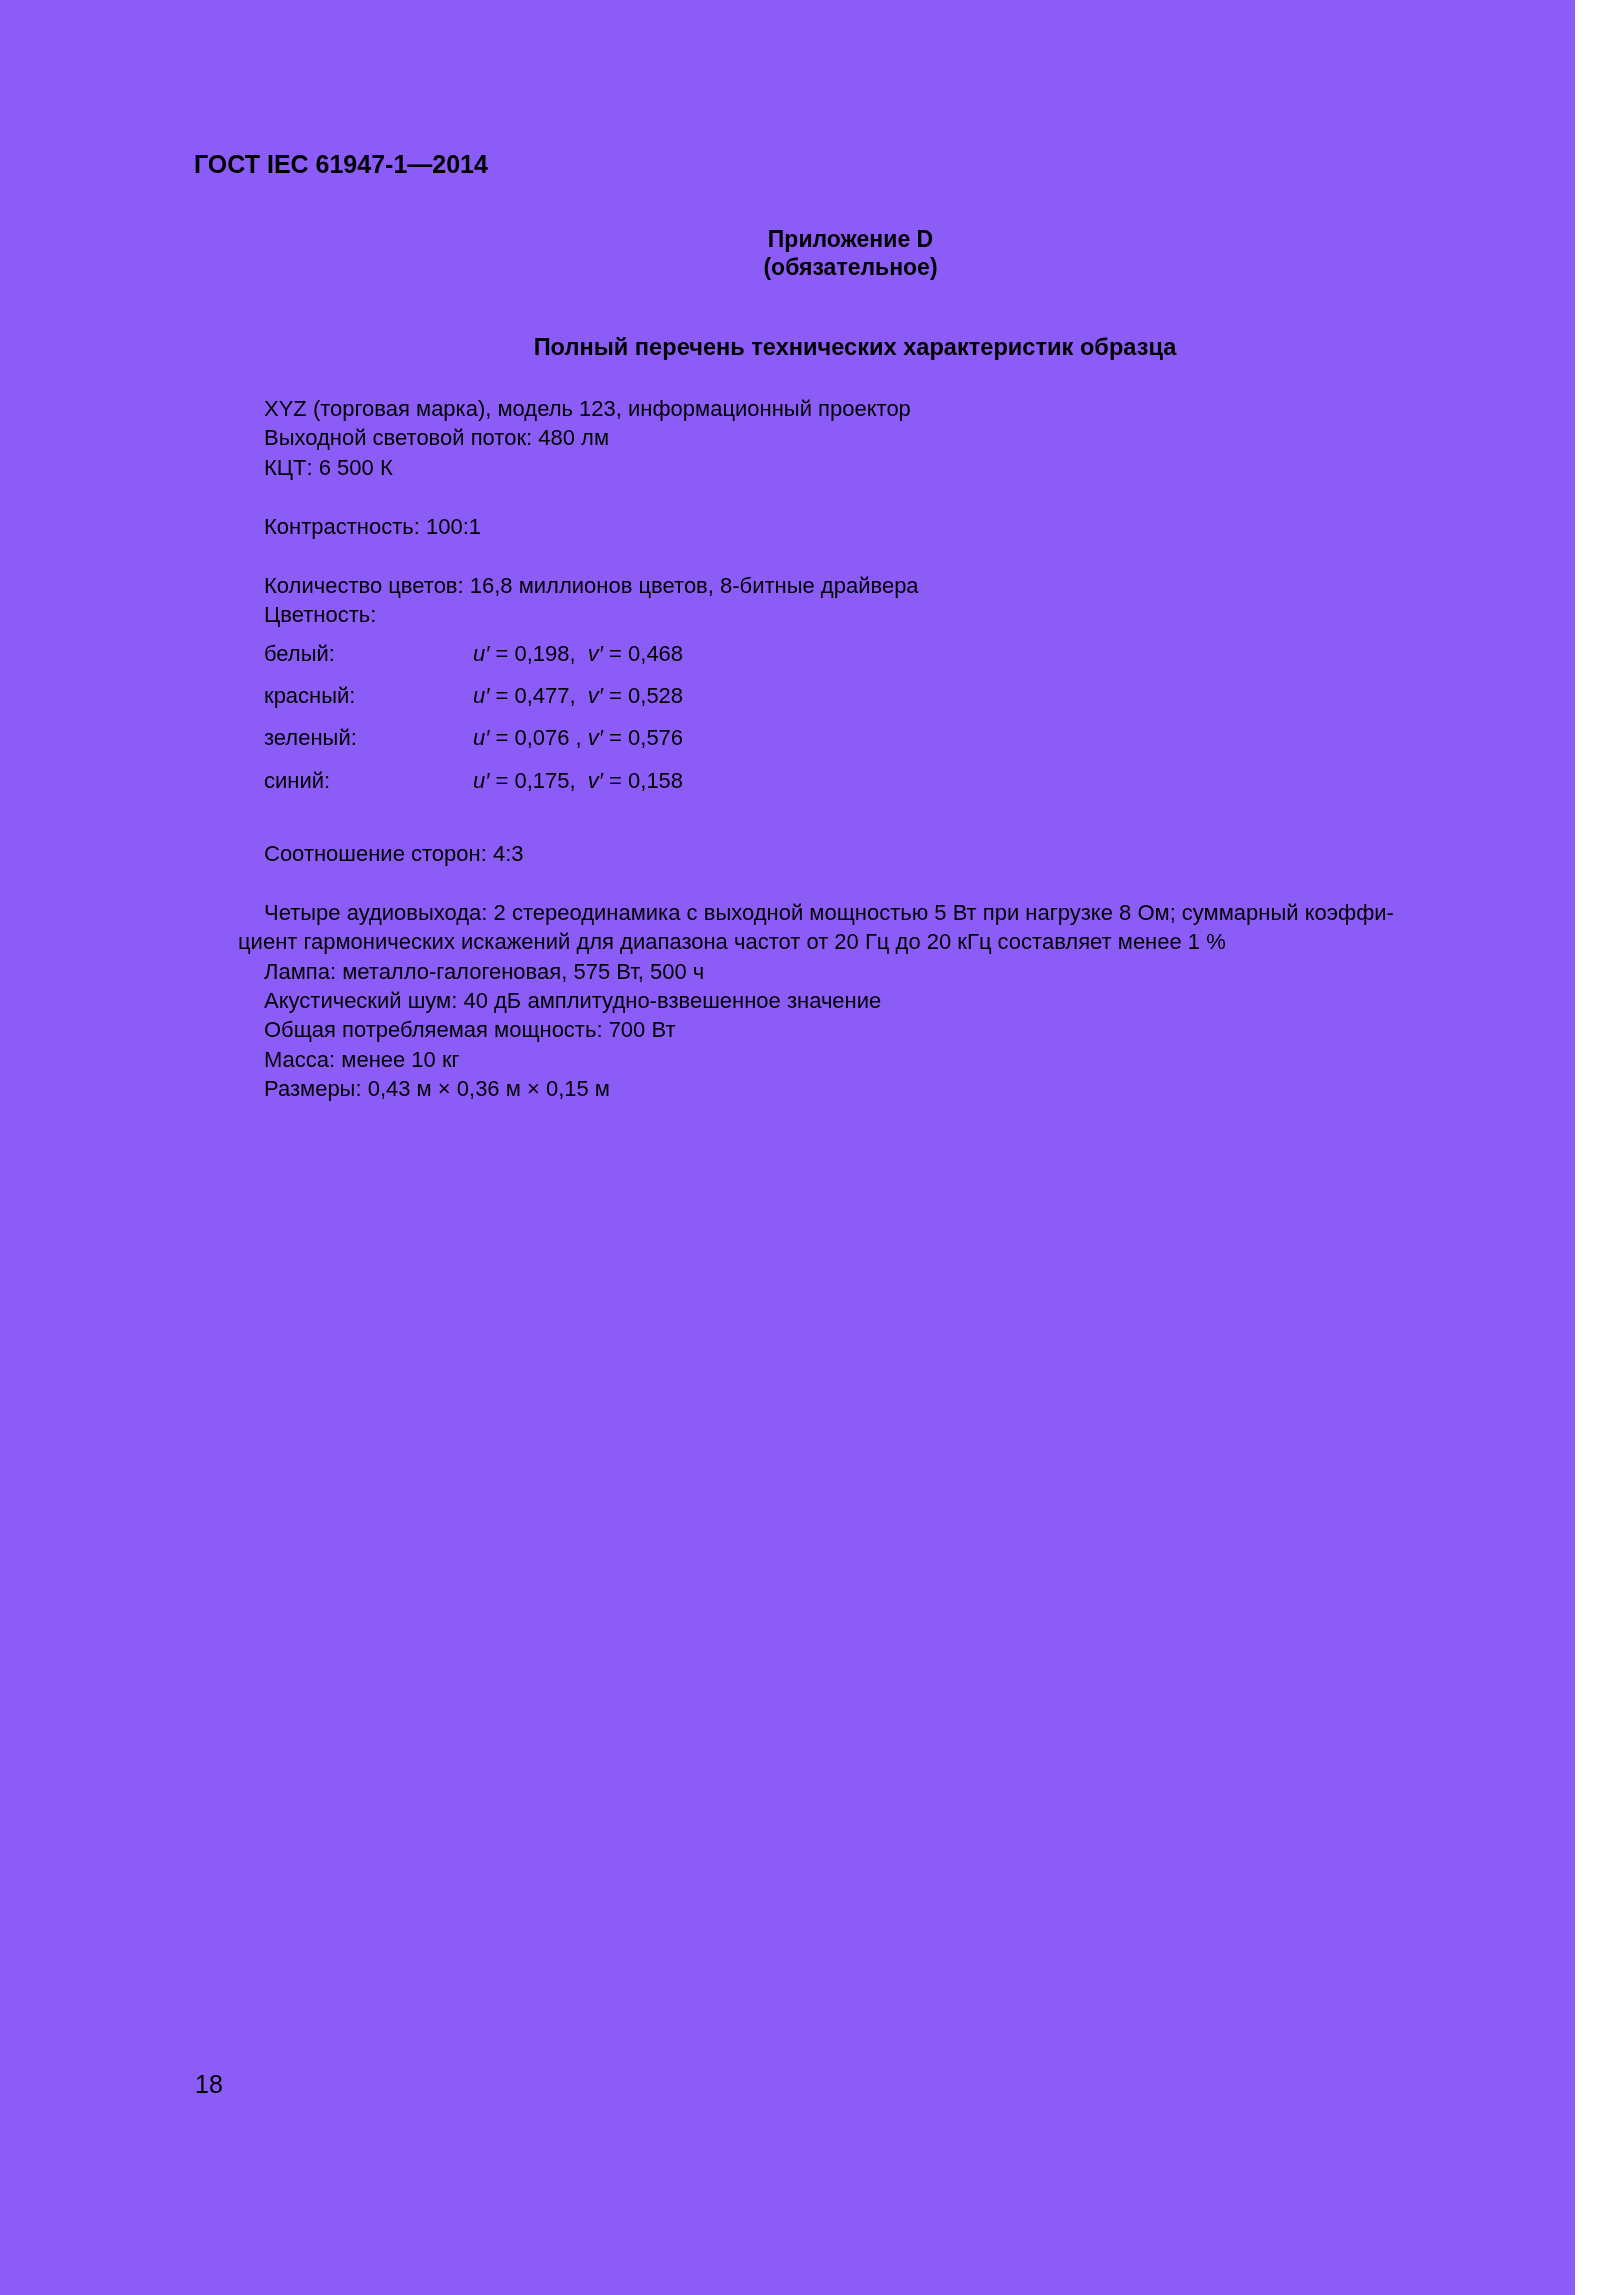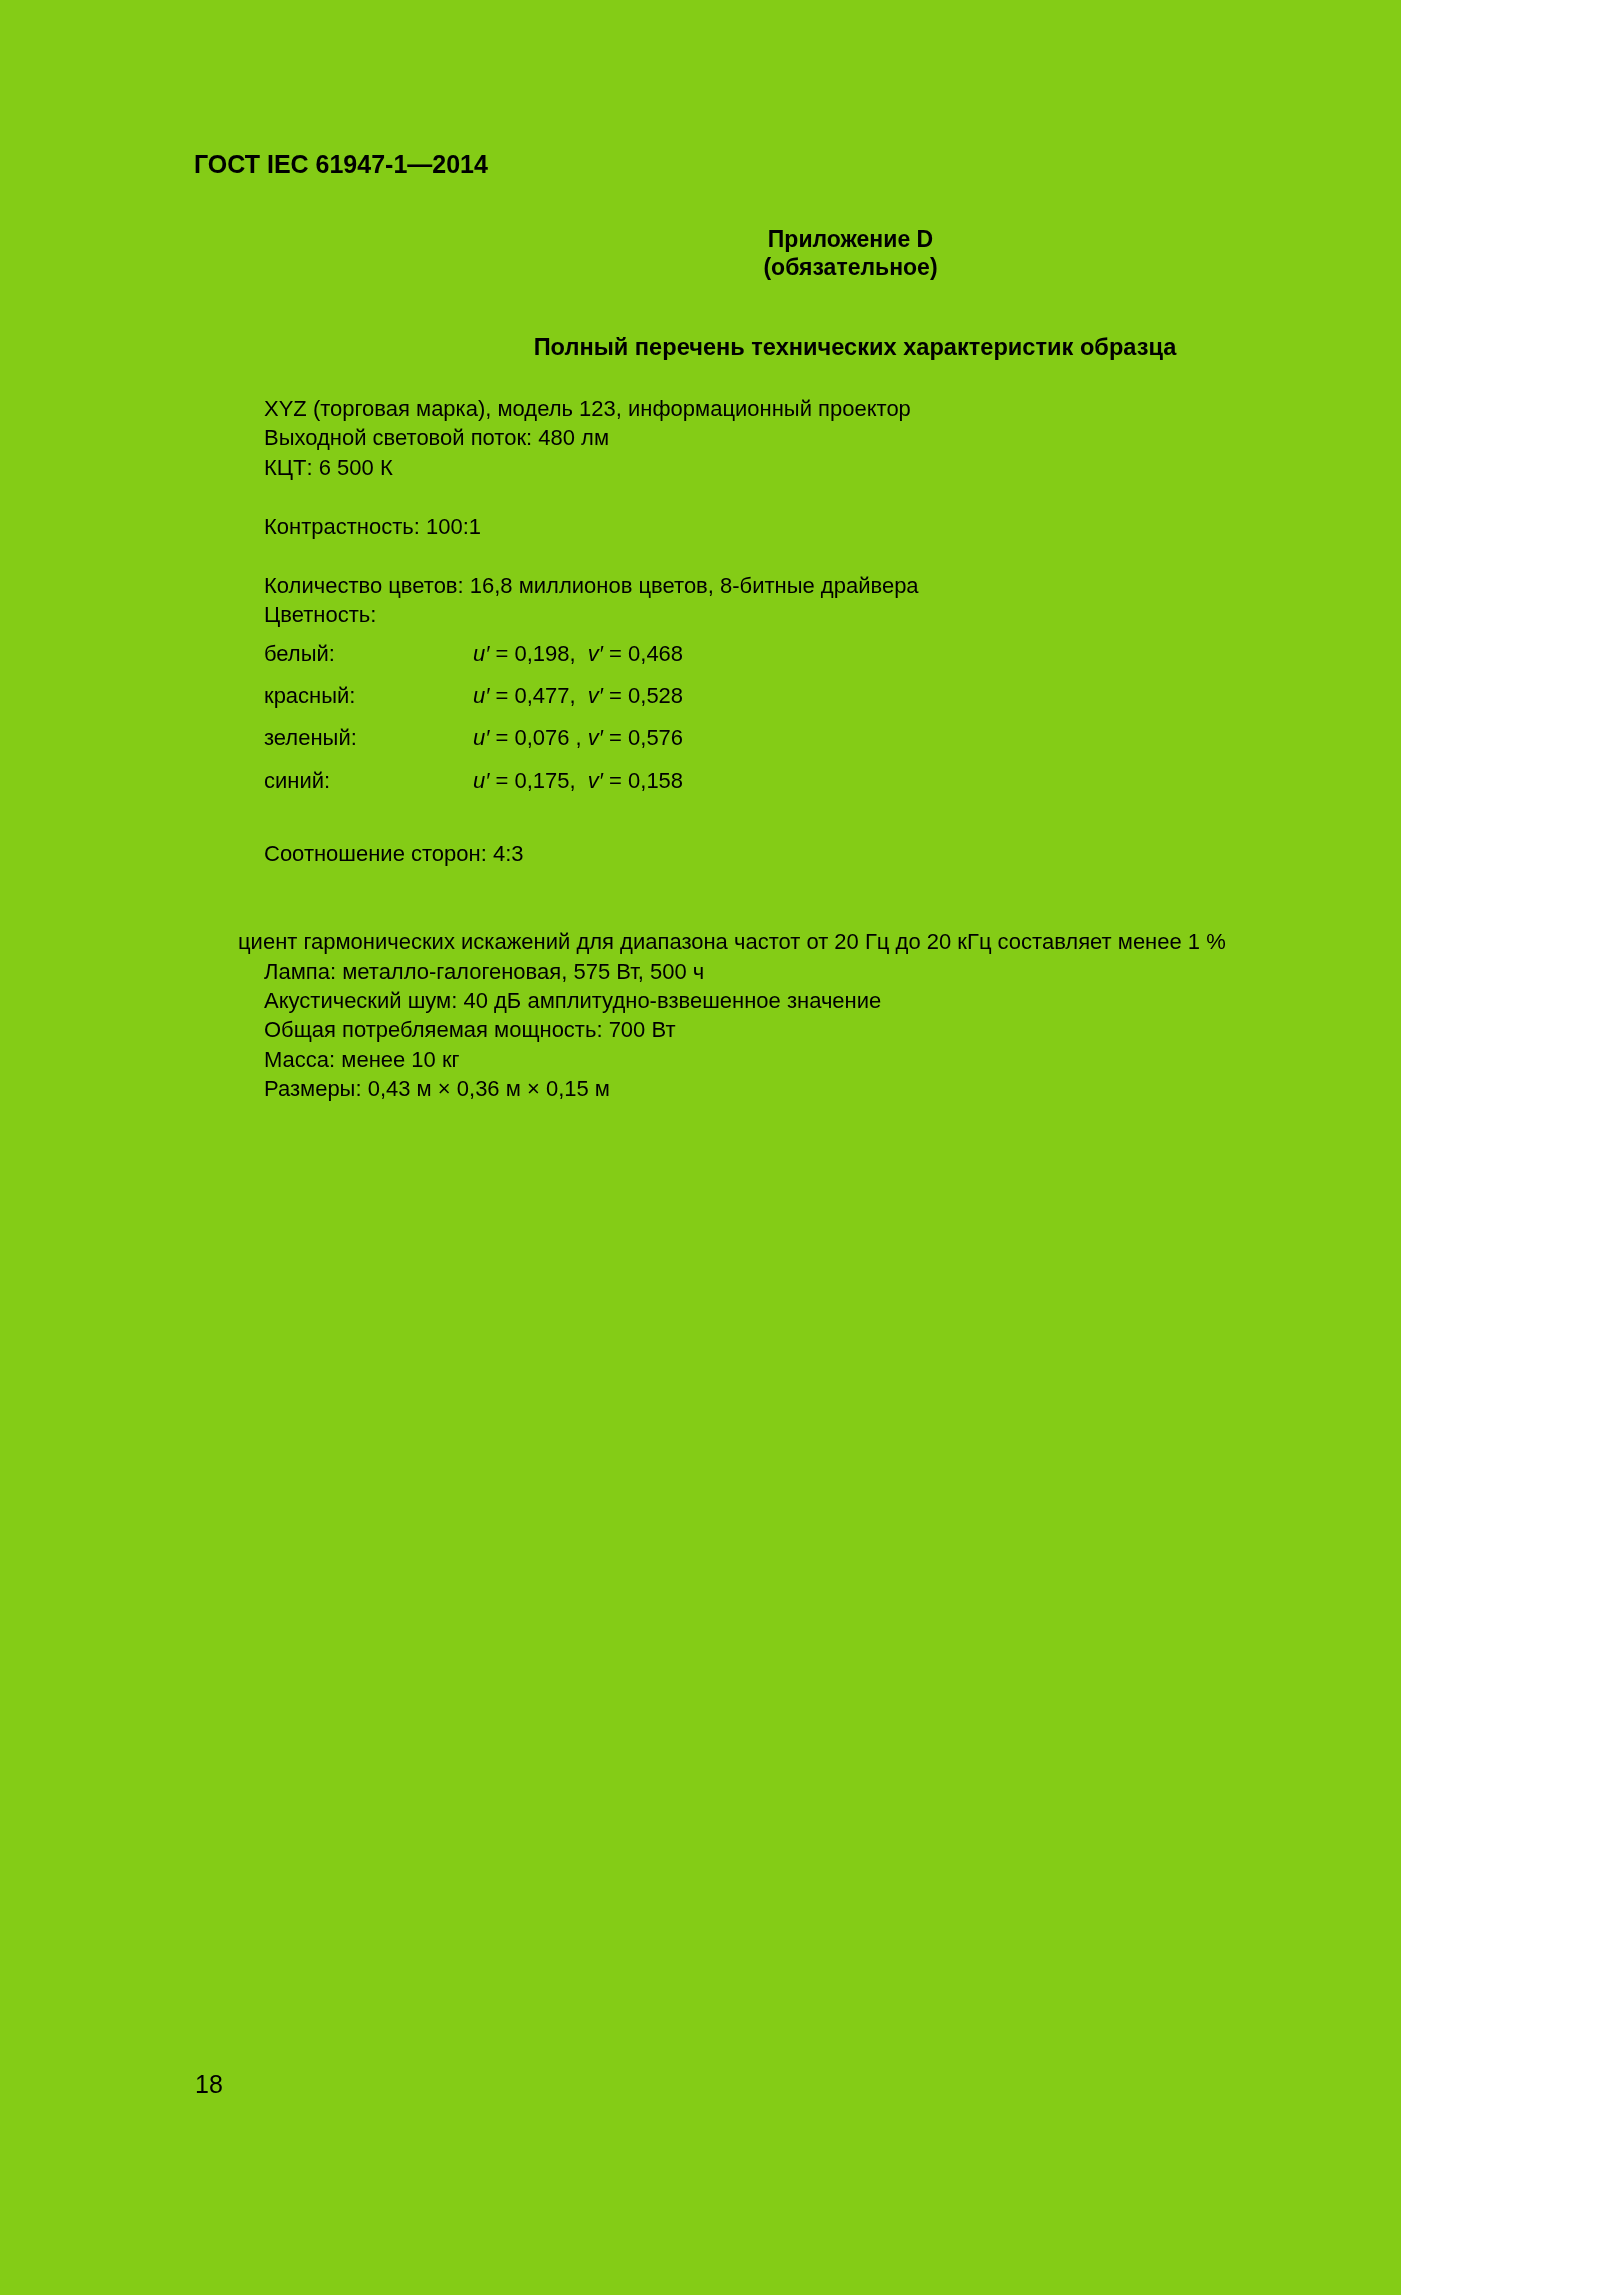--- a/index.html
+++ b/index.html
@@ -11,23 +11,23 @@
     width: 1623px;
     height: 2295px;
     position: relative;
     overflow: hidden;
     font-family: "Liberation Sans", sans-serif;
     color: #000000;
   }
   .page {
     position: absolute;
     left: 0; top: 0;
-    width: 1401px;
+    width: 1575px;
     height: 2295px;
-    background: #84cc16;
+    background: #8b5cf6;
   }
   .abs {
     position: absolute;
     white-space: pre;
     line-height: 1;
   }
   .doc-id {
     left: 194px;
     top: 152px;
     font-size: 25px;
@@ -97,20 +97,21 @@
   <div class="abs chroma-label" style="top:685px">красный:</div>
   <div class="abs chroma-value" style="top:685px"><i>u′</i><span> = 0,477,  </span><i>v′</i><span> = 0,528</span></div>
 
   <div class="abs chroma-label" style="top:727px">зеленый:</div>
   <div class="abs chroma-value" style="top:727px"><i>u′</i><span> = 0,076 , </span><i>v′</i><span> = 0,576</span></div>
 
   <div class="abs chroma-label" style="top:770px">синий:</div>
   <div class="abs chroma-value" style="top:770px"><i>u′</i><span> = 0,175,  </span><i>v′</i><span> = 0,158</span></div>
 
   <div class="abs body-line indent" style="top:843px">Соотношение сторон: 4:3</div>
+  <div class="abs body-line indent" style="top:902px">Четыре аудиовыхода: 2 стереодинамика с выходной мощностью 5 Вт при нагрузке 8 Ом; суммарный коэффи-</div>
   <div class="abs body-line flush" style="top:931px">циент гармонических искажений для диапазона частот от 20 Гц до 20 кГц составляет менее 1 %</div>
   <div class="abs body-line indent" style="top:961px">Лампа: металло-галогеновая, 575 Вт, 500 ч</div>
   <div class="abs body-line indent" style="top:990px">Акустический шум: 40 дБ амплитудно-взвешенное значение</div>
   <div class="abs body-line indent" style="top:1019px">Общая потребляемая мощность: 700 Вт</div>
   <div class="abs body-line indent" style="top:1049px">Масса: менее 10 кг</div>
   <div class="abs body-line indent" style="top:1078px">Размеры: 0,43 м × 0,36 м × 0,15 м</div>
 
   <div class="abs page-number">18</div>
 
 </div>

